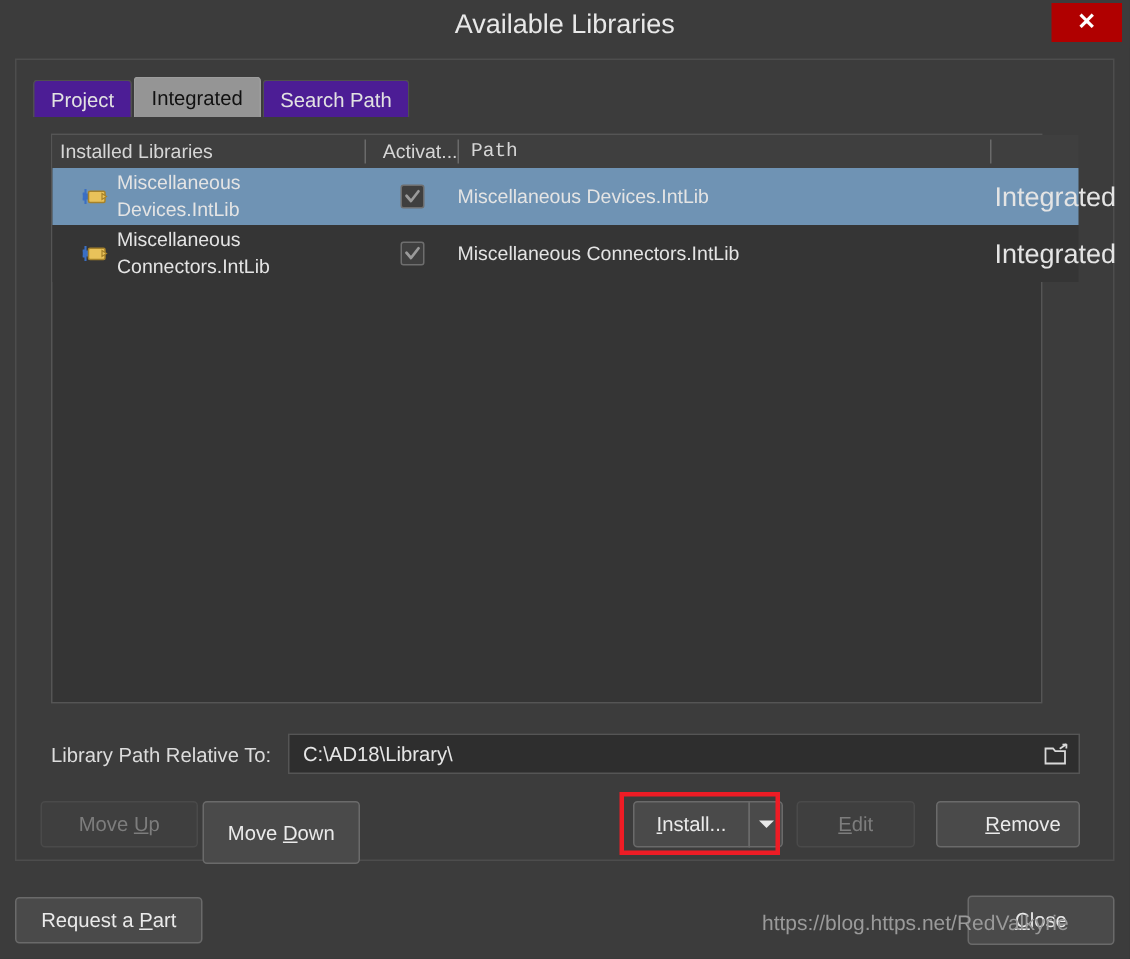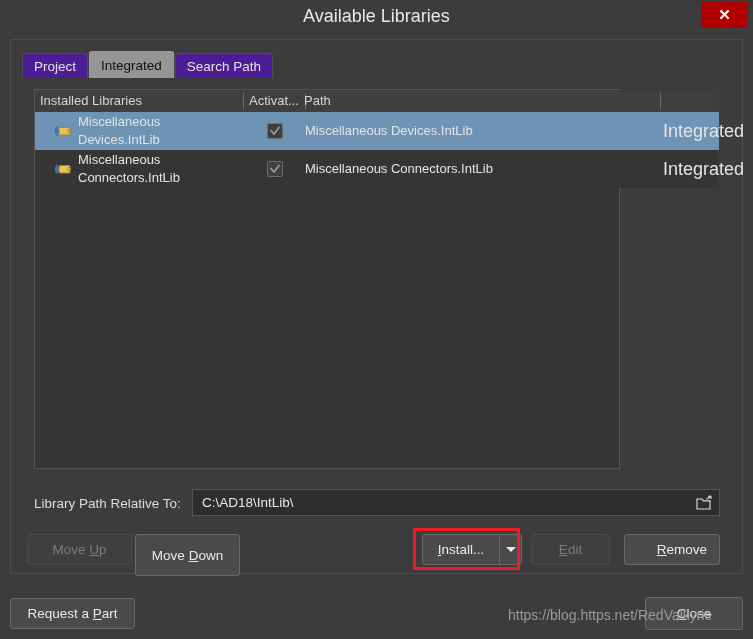--- a/index.html
+++ b/index.html
@@ -97,21 +97,21 @@
     color: #111111;
     border-color: #9d9d9d;
     height: 27px;
     line-height: 27px;
   }
 
   
   #list-frame {
     position: absolute;
     left: 34px; top: 89px;
-    width: 586px; height: 380px;
+    width: 661px; height: 380px;
     border: 1px solid #555555;
     background: #353535;
     box-sizing: border-box;
   }
 
   
   #col-header {
     position: absolute;
     left: 0; top: 0;
     width: 684px; height: 22px;
@@ -323,23 +323,23 @@
     <div class="tab">Project</div>
     <div class="tab active">Integrated</div>
     <div class="tab">Search Path</div>
   </div>
 
   <div id="list-frame">
 
     <div id="col-header">
       <div class="col-h" style="left:0;width:208px;">Installed Libraries</div>
       <div class="col-sep" style="left:208px;"></div>
-      <div class="col-h" style="left:209px;width:61px;">Activat...</div>
+      <div class="col-h" style="left:209px;width:61px;text-align:right;">Activat...</div>
       <div class="col-sep" style="left:270px;"></div>
-      <div class="col-h" style="left:264px;width:354px;">Path</div>
+      <div class="col-h" style="left:274px;width:354px;font-family:Liberation Mono, monospace;">Path</div>
       <div class="col-sep" style="left:625px;"></div>
       <div class="col-h" style="left:647px;width:58px;margin-top:28px;">Type</div>
     </div>
 
     <div id="rows">
 
       <div class="row selected">
         <span class="row-icon">
           <svg width="17" height="14" viewBox="0 0 17 14">
             <path d="M0 5 L4 5 L4 9 L0 9 Z" fill="#3b6fc4"></path>
@@ -377,21 +377,21 @@
         </span>
         <span class="row-path">Miscellaneous Connectors.IntLib</span>
         <span class="row-type">Integrated</span>
       </div>
 
     </div>
   </div>
 
   <div id="path-label">Library Path Relative To:</div>
   <div id="path-field">
-    <span id="path-value">C:\AD18\IntLib\</span>
+    <span id="path-value">C:\AD18\Library\</span>
     <span id="browse-icon">
       <svg width="18" height="18" viewBox="0 0 18 18">
         <path d="M2 5 L7 5 L8.5 6.8 L15 6.8 L15 15 L2 15 Z" fill="none" stroke="#d9d9d9" stroke-width="1.2"></path>
         <path d="M11.5 5.2 L16 2.2" stroke="#d9d9d9" stroke-width="1.2" fill="none"></path>
         <path d="M16 2.2 L15.9 5 M16 2.2 L13.3 2.4" stroke="#d9d9d9" stroke-width="1.2" fill="none"></path>
       </svg>
     </span>
   </div>
 
   <button class="btn disabled" id="btn-moveup">

